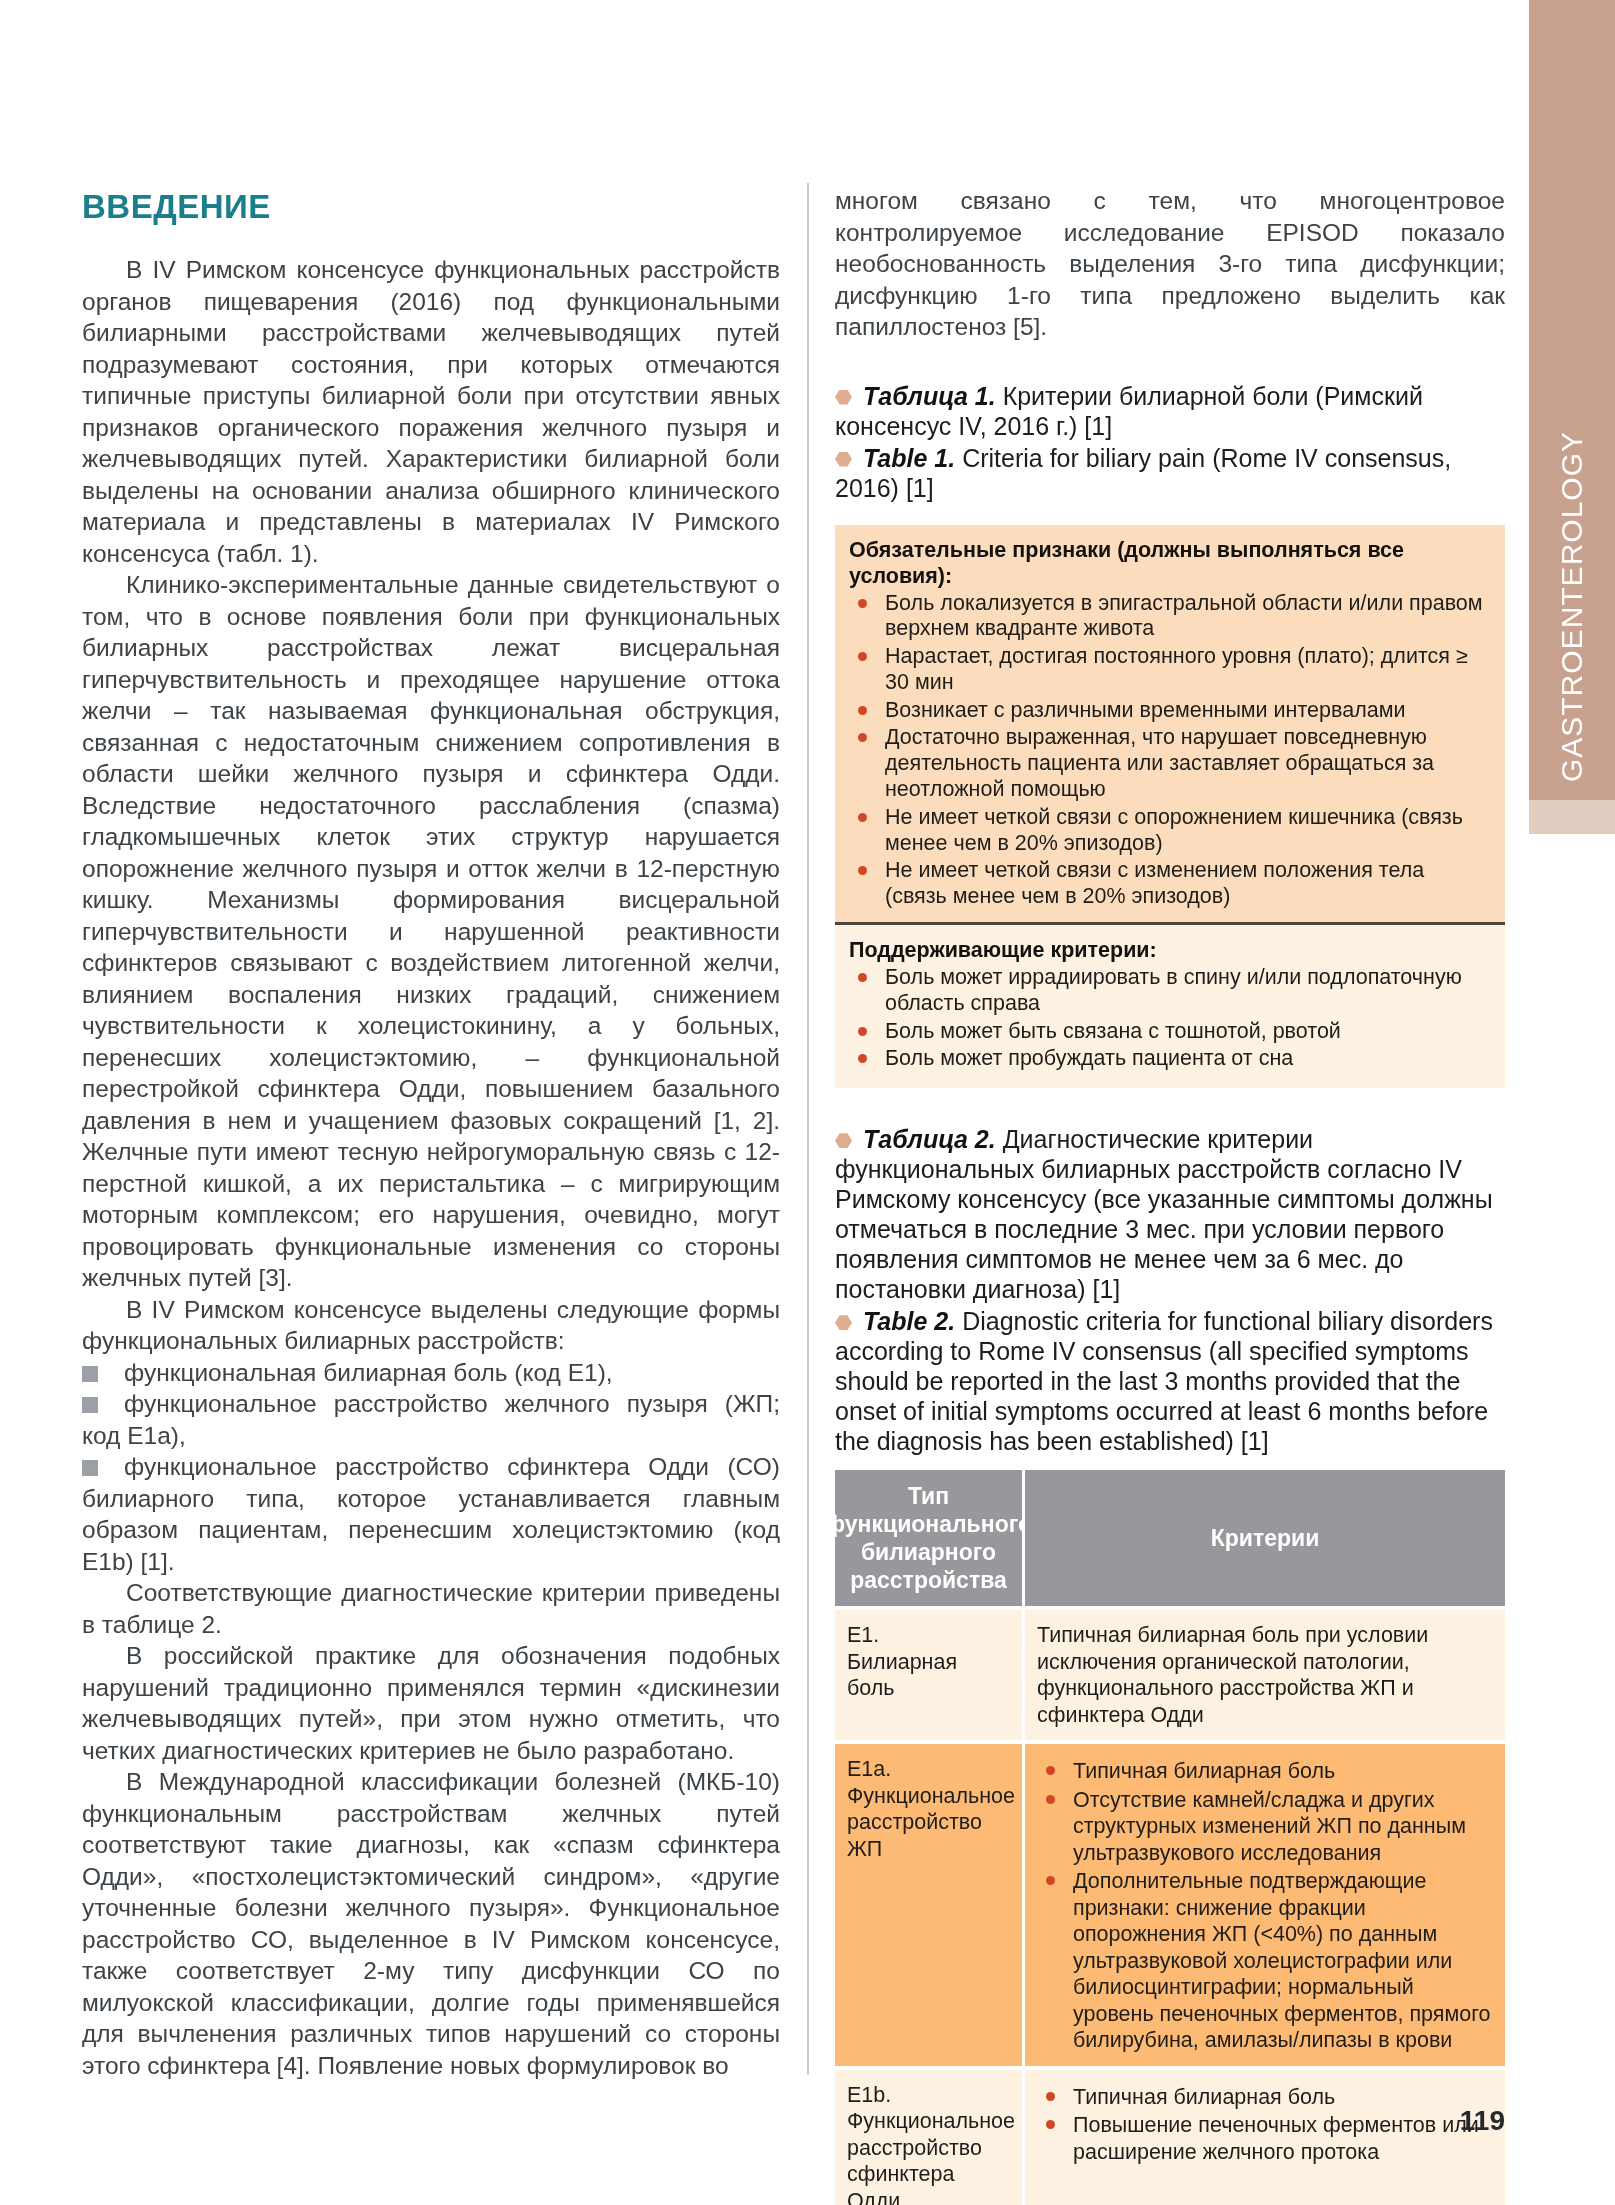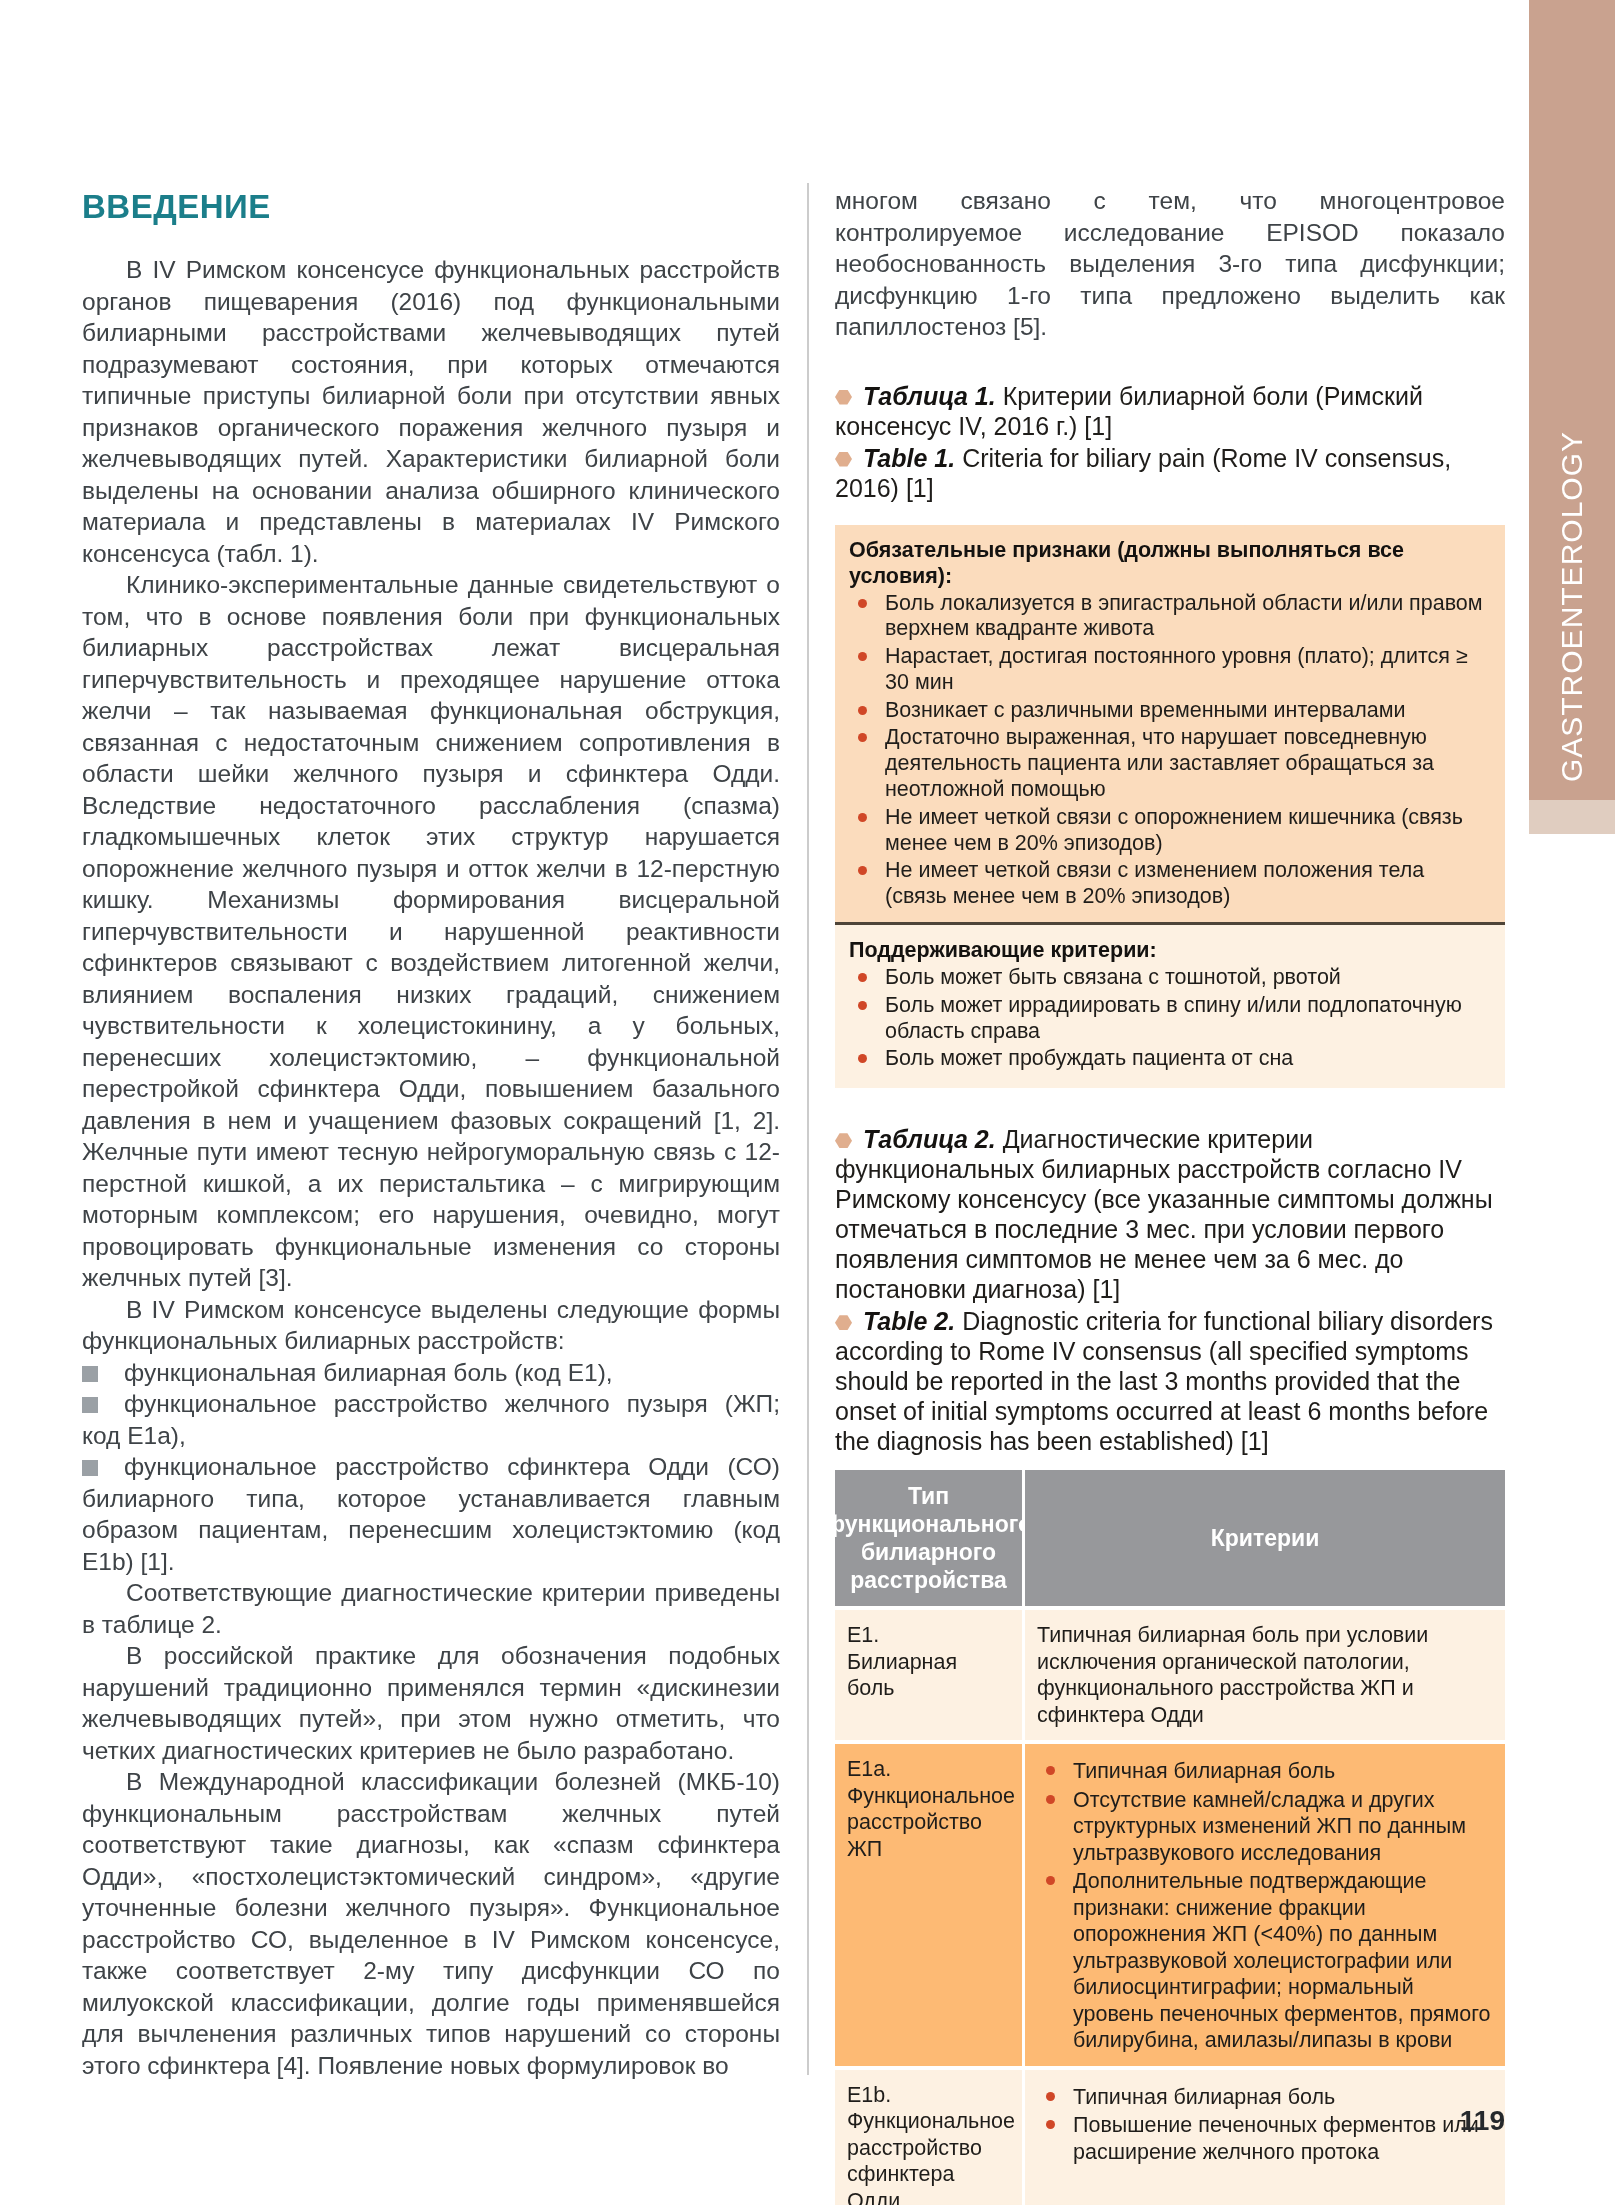--- a/index.html
+++ b/index.html
@@ -108,22 +108,22 @@
           <li>Возникает с различными временными интервалами</li>
           <li>Достаточно выраженная, что нарушает повседневную деятельность пациента или заставляет обращаться за неотложной помощью</li>
           <li>Не имеет четкой связи с опорожнением кишечника (связь менее чем в 20% эпизодов)</li>
           <li>Не имеет четкой связи с изменением положения тела (связь менее чем в 20% эпизодов)</li>
         </ul>
       </div>
       <div class="t1-sep"></div>
       <div class="t1-supp">
         <p class="t1-head">Поддерживающие критерии:</p>
         <ul class="dot-list">
+          <li>Боль может иррадиировать в спину и/или подлопаточную область справа</li>
           <li>Боль может быть связана с тошнотой, рвотой</li>
-          <li>Боль может иррадиировать в спину и/или подлопаточную область справа</li>
           <li>Боль может пробуждать пациента от сна</li>
         </ul>
       </div>
     </div>
 
     <p class="caption cap2"><span class="hex"></span><span class="cap-label">Таблица 2.</span> <span>Диагностические критерии функциональных билиарных расстройств согласно IV Римскому консенсусу (все указанные симптомы должны отмечаться в последние 3 мес. при условии первого появления симптомов не менее чем за 6 мес. до постановки диагноза) [1]</span></p>
     <p class="caption capen"><span class="hex"></span><span class="cap-label">Table 2.</span> <span>Diagnostic criteria for functional biliary disorders according to Rome IV consensus (all specified symptoms should be reported in the last 3 months provided that the onset of initial symptoms occurred at least 6 months before the diagnosis has been established) [1]</span></p>
 
     <div class="t2">
       <div class="t2-hdr">Тип функционального билиарного расстройства</div>

